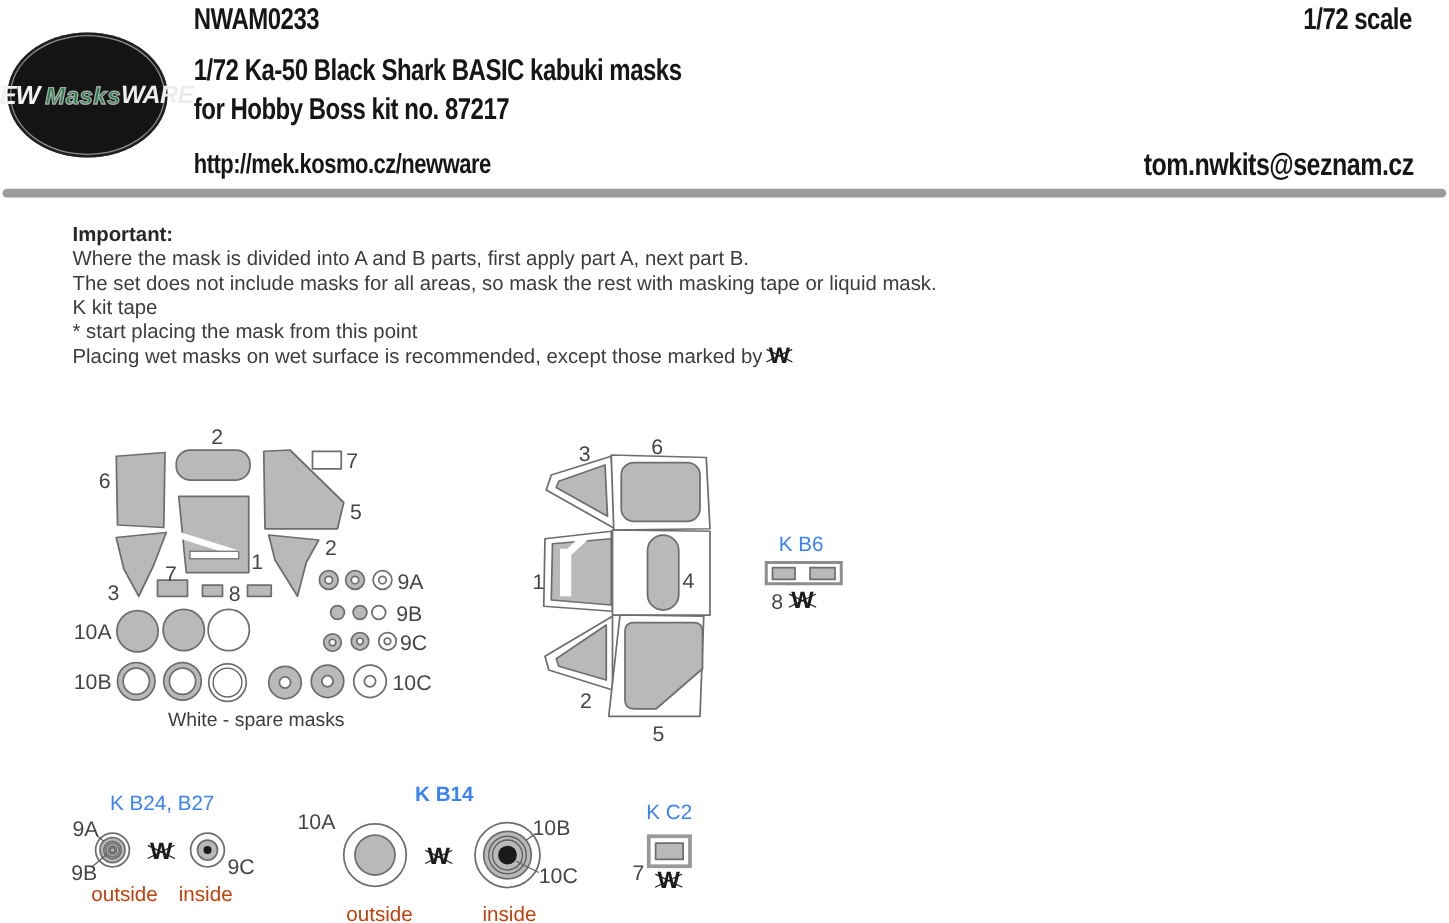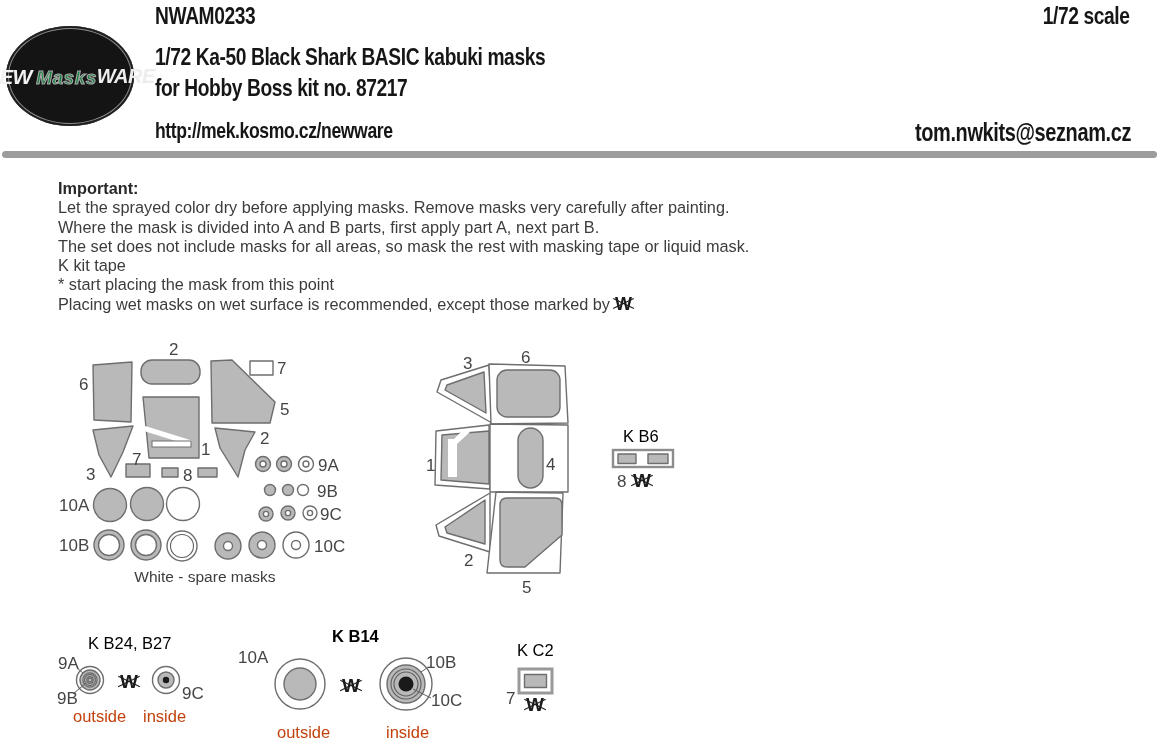--- a/index.html
+++ b/index.html
@@ -28,21 +28,21 @@
         font-size:18px;line-height:1;color:#1c1c1c;}
   .wsym::before,.wsym::after{content:"";position:absolute;left:-3px;right:-3px;top:48%;height:1.4px;background:#1c1c1c;}
   .wsym::before{transform:rotate(26deg);}
   .wsym::after{transform:rotate(-26deg);}
   .wsym.inline{margin-left:5px;}
   .wsym.big{font-size:19px;}
   
   .diag{position:absolute;}
   .diag svg{position:absolute;left:0;top:0;}
   .dl{position:absolute;font-size:17px;line-height:1;color:#454545;white-space:nowrap;}
-  .kt{position:absolute;font-size:16.5px;line-height:1;color:#000000;white-space:nowrap;}
+  .kt{position:absolute;font-size:16.5px;line-height:1;color:#3b82f6;white-space:nowrap;}
   .oi{position:absolute;font-size:16.5px;line-height:1;color:#c2410c;white-space:nowrap;}
   .cap{position:absolute;left:0;right:0;top:228px;text-align:center;font-size:15.5px;color:#3d3d3d;}
   .m{fill:#b9b9b9;stroke:#6e6e6e;stroke-width:1.4;stroke-linejoin:round;}
   .w{fill:#ffffff;stroke:#6e6e6e;stroke-width:1.4;stroke-linejoin:round;}
   .ring{fill:none;stroke:#5f5f5f;stroke-width:1.1;}
   .ldr{stroke:#5f5f5f;stroke-width:1;}
 </style>
 </head>
 <body>
 
@@ -75,21 +75,20 @@
   <div class="hd" style="left:155px;top:118px;font-size:22px;">
     <span class="cond">http://mek.kosmo.cz/newware</span>
   </div>
   <div class="hd" style="right:28px;top:118px;font-size:25px;">
     <span class="cond-r">tom.nwkits@seznam.cz</span>
   </div>
   <div class="divider"></div>
 
   <div class="instr">
     <div class="head">Important:</div>
-    <div>Let the sprayed color dry before applying masks. Remove masks very carefully after painting.</div>
     <div>Where the mask is divided into A and B parts, first apply part A, next part B.</div>
     <div>The set does not include masks for all areas, so mask the rest with masking tape or liquid mask.</div>
     <div>K kit tape</div>
     <div>*  start placing the mask from this point</div>
     <div>
       <span>Placing wet masks on wet surface is recommended, except those marked by</span><span class="wsym inline">W</span>
     </div>
   </div>
 
   <div class="diag" style="left:55px;top:340px;width:300px;height:250px;">

